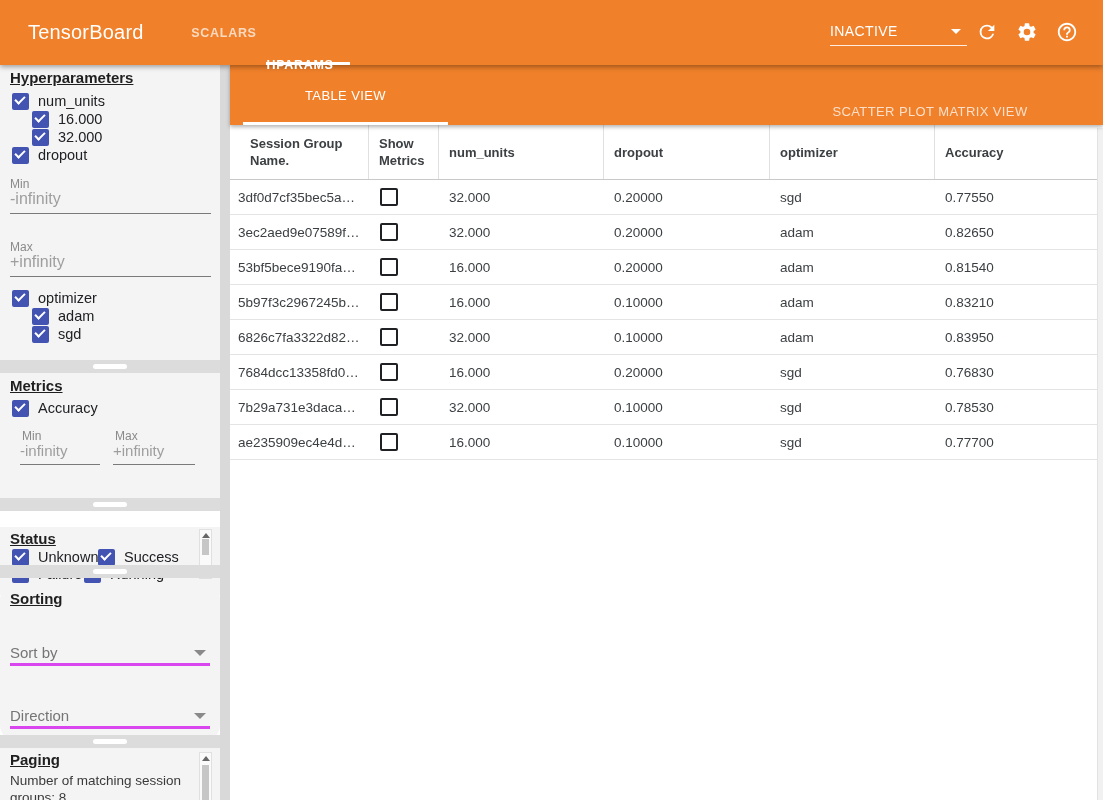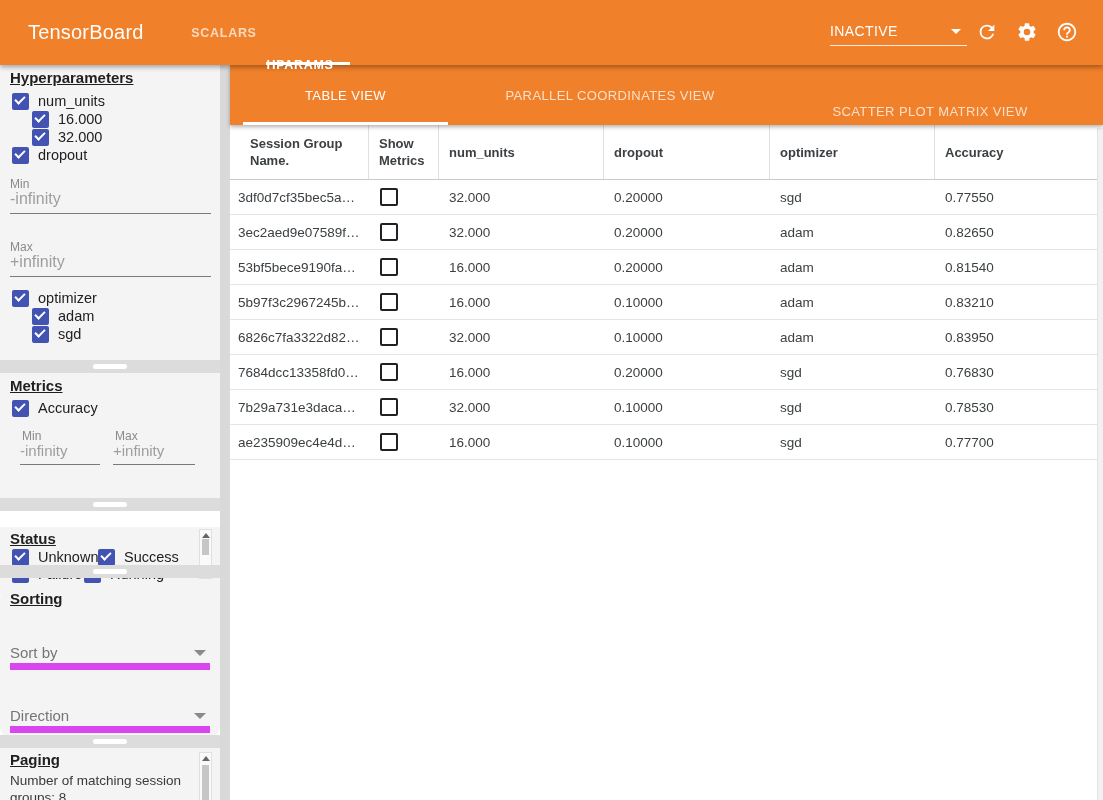--- a/index.html
+++ b/index.html
@@ -31,21 +31,21 @@
   .divider{position:absolute;left:0;width:220px;height:13px;background:#dcdcdc;z-index:2;}
   .divider .handle{position:absolute;left:93px;top:4px;width:34px;height:5px;border-radius:2.5px;background:#fff;cursor:row-resize;}
   .sec-heading{position:absolute;left:10px;font-size:15px;font-weight:bold;text-decoration:underline;color:#1f1f1f;}
   .cbrow{position:absolute;display:flex;align-items:center;gap:9px;height:18px;}
   .cb{width:17px;height:17px;border-radius:2px;background:#4253b2;position:relative;flex:none;cursor:pointer;}
   .cb::after{content:"";position:absolute;left:3px;top:3px;width:8px;height:4px;border-left:2px solid #fff;border-bottom:2px solid #fff;transform:rotate(-45deg);}
   .cblabel{font-size:14.5px;color:#202124;white-space:nowrap;}
   .field-label{position:absolute;font-size:12px;color:#8a8a8a;}
   .field-input{position:absolute;border:0;outline:0;background:transparent;border-bottom:1px solid #7a7a7a;font-size:16px;color:#5f6368;padding:0 0 5px 0;font-family:"Liberation Sans",sans-serif;}
   .field-input::placeholder{color:#9e9e9e;opacity:1;}
-  .pseudo-select{position:absolute;height:21px;border-bottom:7px solid #d946ef;color:#757575;font-size:15px;display:flex;align-items:center;justify-content:space-between;cursor:pointer;}
+  .pseudo-select{position:absolute;height:21px;border-bottom:3px solid #d946ef;color:#757575;font-size:15px;display:flex;align-items:center;justify-content:space-between;cursor:pointer;}
   .tri-down-gray{width:0;height:0;border-left:6px solid transparent;border-right:6px solid transparent;border-top:6px solid #8a8a8a;margin-right:4px;}
   .mini-scroll{position:absolute;width:13px;background:#fafafa;border:1px solid #e0e0e0;box-sizing:border-box;}
   .ms-up,.ms-down{position:absolute;left:2px;width:0;height:0;border-left:4px solid transparent;border-right:4px solid transparent;}
   .ms-up{top:3px;border-bottom:5px solid #666;}
   .ms-down{bottom:3px;border-top:5px solid #666;}
   .ms-thumb{position:absolute;left:2px;width:7px;background:#c6c6c6;cursor:pointer;}
   #paging-summary{position:absolute;left:10px;top:24px;width:185px;font-size:13.5px;line-height:17px;color:#3a3a3a;}
 
   
   #view-tabbar{position:absolute;left:230px;top:65px;width:873px;height:60px;background:#f0802a;z-index:20;box-shadow:0 2px 4px rgba(0,0,0,.3);}
@@ -207,21 +207,20 @@
   <div class="sec-heading" style="top:3px">Paging</div>
   <div id="paging-summary">Number of matching session groups: 8</div>
   <div class="mini-scroll" style="left:199px;top:4px;height:60px">
     <div class="ms-up"></div>
     <div class="ms-thumb" style="top:12px;height:40px"></div>
   </div>
 </div>
 
 <div id="view-tabbar">
   <div id="vt1" class="view-tab">TABLE VIEW</div>
-  <div id="vt2" class="view-tab">PARALLEL COORDINATES VIEW</div>
   <div id="vt3" class="view-tab">SCATTER PLOT MATRIX VIEW</div>
   <div id="view-underline"></div>
 </div>
 
 <div id="table-header">
   <div class="hcell c-name">Session Group Name.</div>
   <div class="hcell c-show">Show Metrics</div>
   <div class="hcell c-nu">num_units</div>
   <div class="hcell c-do">dropout</div>
   <div class="hcell c-opt">optimizer</div>

